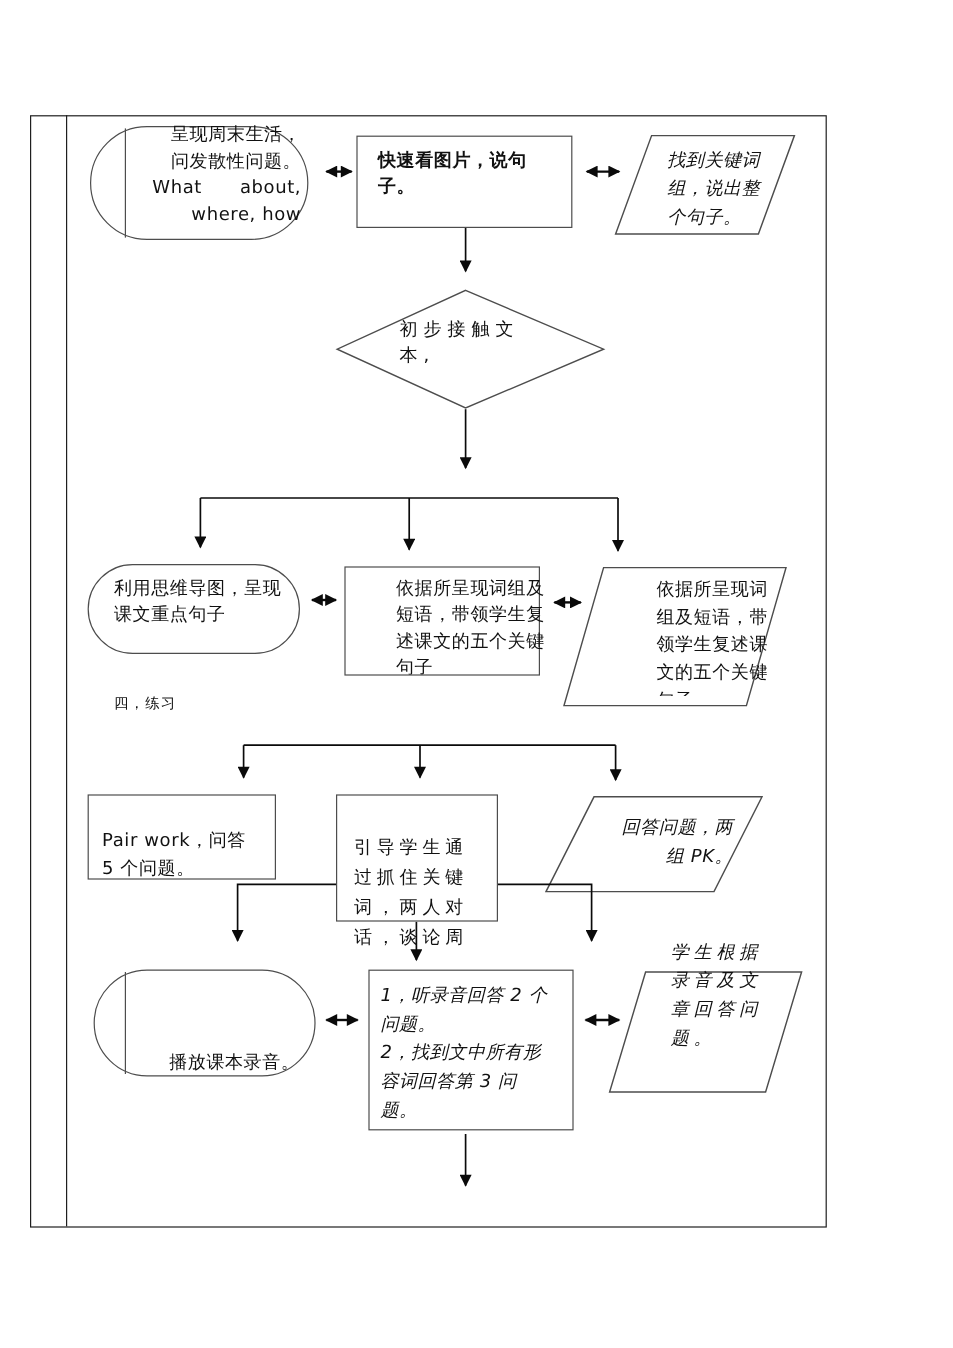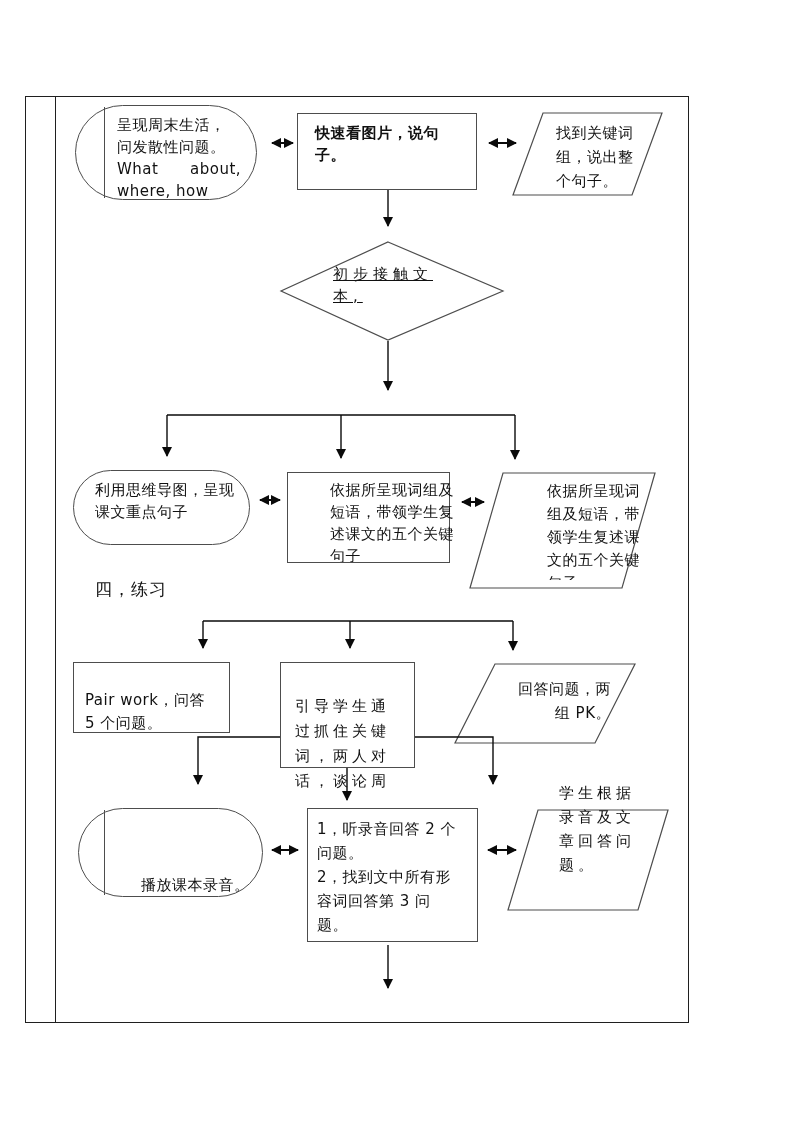--- a/index.html
+++ b/index.html
@@ -16,26 +16,26 @@
   .node-box{border:1px solid #4d4d4d;background:#ffffff;box-sizing:border-box;}
   .stadium{border-radius:48px;}
   .stadium-sm{border-radius:38px;}
   .stadium-md{border-radius:45px;}
   .inner-line{width:1px;background:#4d4d4d;position:absolute;top:1px;bottom:1px;}
   .node-text{
     position:absolute;font-size:15px;line-height:22px;white-space:pre-wrap;
     color:#111111;letter-spacing:0.5px;
   }
   .lh23{line-height:23px;}
-  .lh24{line-height:24px;}
+  .lh24{line-height:24px;font-style:italic;}
   .lh25{line-height:25px;margin-top:23px;}
   .ls4{letter-spacing:4px;}
-  .ls5{letter-spacing:5px;text-decoration:underline;}
+  .ls5{letter-spacing:5px;}
   .clip{overflow:hidden;margin-left:31px;}
-  .section-label{position:absolute;font-size:17px;letter-spacing:1px;}
+  .section-label{position:absolute;font-size:12px;letter-spacing:1px;}
   svg{position:absolute;left:0;top:0;}
   .shape-line{fill:none;stroke:#4d4d4d;stroke-width:1.2;}
   .conn{fill:none;stroke:#0a0a0a;stroke-width:1.4;}
   .conn2{fill:none;stroke:#0a0a0a;stroke-width:2;}
 </style>
 </head>
 <body>
 
 <div class="abs table-outer"></div>
 <div class="abs table-divider"></div>
@@ -86,21 +86,21 @@
 <div class="abs node-box" style="left:297px;top:113px;width:180px;height:77px;"></div>
 <div class="abs node-box stadium-sm" style="left:73px;top:470px;width:177px;height:75px;"></div>
 <div class="abs node-box" style="left:287px;top:472px;width:163px;height:91px;"></div>
 <div class="abs node-box" style="left:73px;top:662px;width:157px;height:71px;"></div>
 <div class="abs node-box" style="left:280px;top:662px;width:135px;height:106px;"></div>
 <div class="abs node-box stadium-md" style="left:78px;top:808px;width:185px;height:89px;">
   <div class="inner-line" style="left:25px;"></div>
 </div>
 <div class="abs node-box" style="left:307px;top:808px;width:171px;height:134px;"></div>
 
-<div class="node-text" style="left:117px;top:114px;width:134px;">呈现周末生活，
+<div class="node-text" style="left:117px;top:101px;width:134px;text-align:right;">呈现周末生活，
 问发散性问题。
 What      about,
 where, how</div>
 <div class="node-text" style="left:315px;top:122px;width:152px;font-weight:bold;">快速看图片，说句
 子。</div>
 <div class="node-text lh24" style="left:556px;top:121px;width:100px;">找到关键词
 组，说出整
 个句子。</div>
 <div class="node-text ls5" style="left:333px;top:263px;width:125px;">初步接触文
 本,</div>

